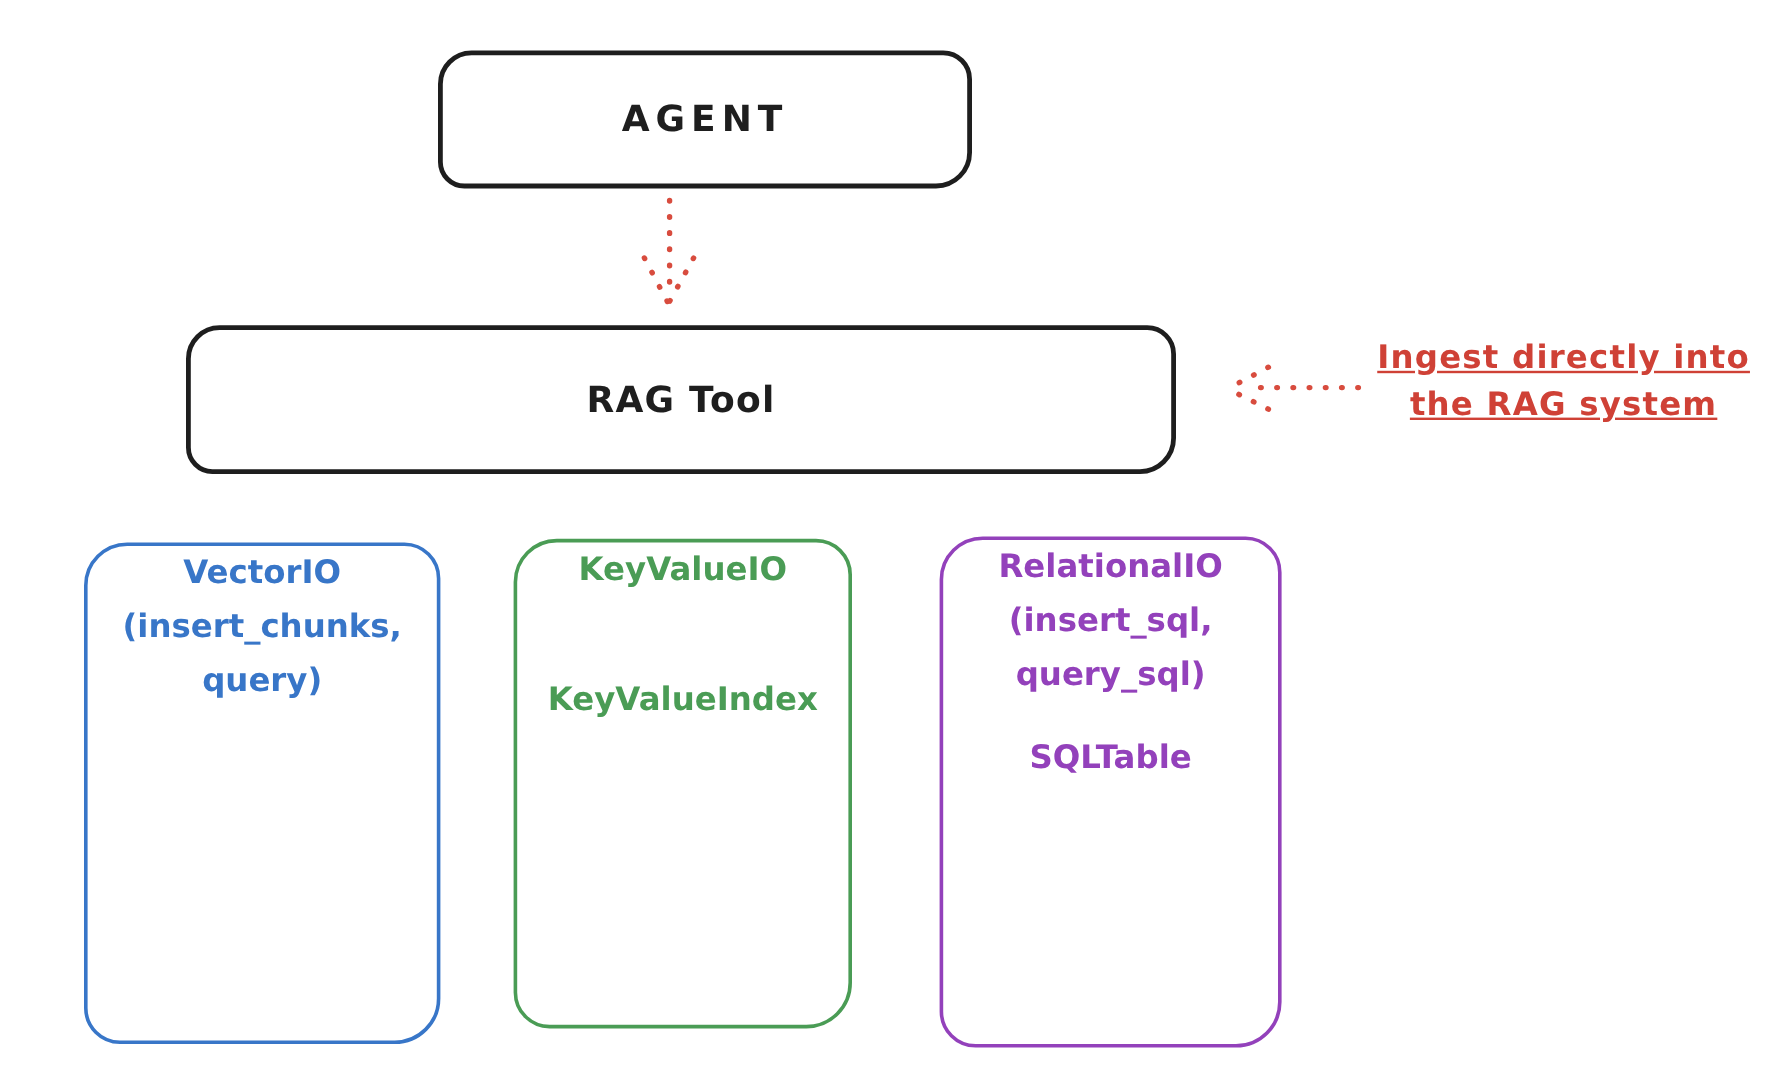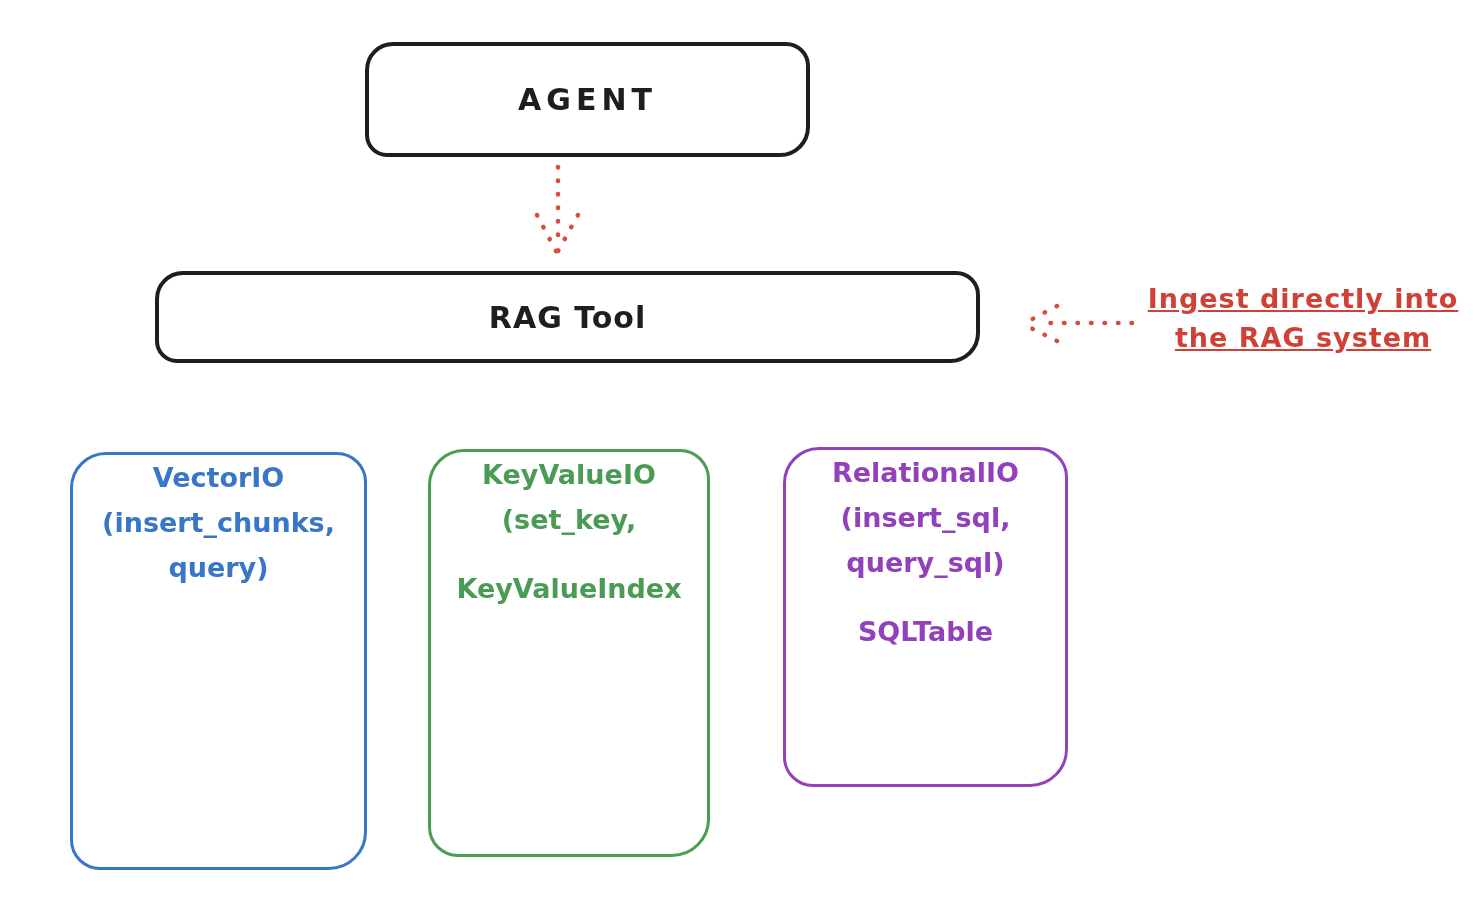--- a/index.html
+++ b/index.html
@@ -33,21 +33,21 @@
   .agent-box {
     left: 353px; top: 42px;
     width: 445px; height: 115px;
     font-size: 30px;
     font-weight: bold;
     letter-spacing: 5px;
     margin-left: 12px;
   }
   .rag-box {
     left: 155px; top: 271px;
-    width: 825px; height: 92px;
+    width: 825px; height: 124px;
     font-size: 30px;
     font-weight: bold;
     letter-spacing: 1px;
   }
   .io-box {
     border-width: 3.5px;
     border-style: solid;
     border-radius: 36px 30px 38px 30px;
     flex-direction: column;
     justify-content: flex-start;
@@ -60,24 +60,25 @@
     left: 70px; top: 452px;
     width: 297px; height: 418px;
     border-color: #3876c8;
     color: #3876c8;
   }
   .keyvalue-box {
     left: 428px; top: 449px;
     width: 282px; height: 408px;
     border-color: #4a9c55;
     color: #4a9c55;
+    gap: 40px;
   }
   .relational-box {
     left: 783px; top: 447px;
-    width: 285px; height: 340px;
+    width: 285px; height: 426px;
     border-color: #9341bb;
     color: #9341bb;
   }
   
   .annotation {
     position: absolute;
     left: 1133px; top: 279px;
     width: 340px;
     text-align: center;
     color: #cf4136;
@@ -137,21 +138,20 @@
   </div>
 
   <div class="box io-box vector-box">
     <div>VectorIO</div>
     <div>(insert_chunks,</div>
     <div>query)</div>
   </div>
 
   <div class="box io-box keyvalue-box">
     <div>KeyValueIO</div>
-    <div>(set_key,</div>
     <div class="index-label">KeyValueIndex</div>
   </div>
 
   <div class="box io-box relational-box">
     <div>RelationalIO</div>
     <div>(insert_sql,</div>
     <div>query_sql)</div>
     <div class="index-label">SQLTable</div>
   </div>
 

